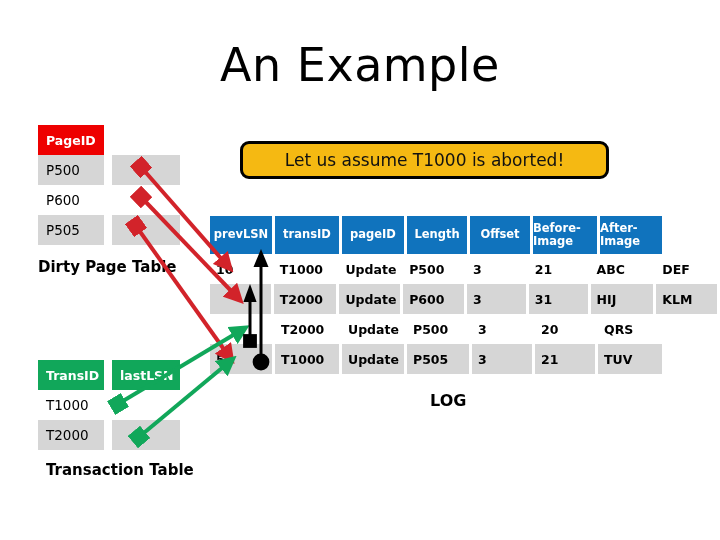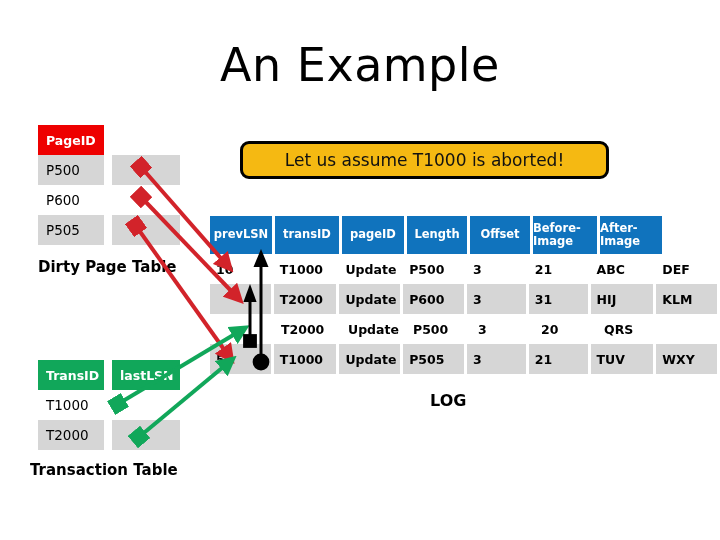--- a/index.html
+++ b/index.html
@@ -196,21 +196,21 @@
     <div class="mini-cell c1 band-white">T1000</div>
     <div class="mini-cell c2 band-white"></div>
   </div>
 
   <div class="mini-row">
     <div class="mini-cell c1 band-gray">T2000</div>
     <div class="mini-cell c2 band-gray"></div>
   </div>
 </div>
 
-<div class="tbl-caption" style="left:30px; top:461px;">Transaction Table</div>
+<div class="tbl-caption" style="left:46px; top:461px;">Transaction Table</div>
 
 <div id="callout">
   <span>Let us assume T1000 is aborted!</span>
 </div>
 
 <div id="log-table">
 
   <div id="log-head">
     <div class="log-h w0">prevLSN</div>
     <div class="log-h w1">transID</div>
@@ -254,21 +254,20 @@
   </div>
 
   <div class="log-row zebra">
     <div class="log-c w0">50</div>
     <div class="log-c w1">T1000</div>
     <div class="log-c w2">Update</div>
     <div class="log-c w3">P505</div>
     <div class="log-c w4">3</div>
     <div class="log-c w5">21</div>
     <div class="log-c w6">TUV</div>
-    <div class="log-c w7">WXY</div>
   </div>
 </div>
 
 <div id="log-label">LOG</div>
 
 <svg id="arrows" viewBox="0 0 720 540">
   <defs>
     <marker id="red-head" markerWidth="5" markerHeight="5" refX="2.2" refY="2.5" orient="auto">
       <path d="M0,0 L5,2.5 L0,5 z" fill="#d2232a"></path>
     </marker>

